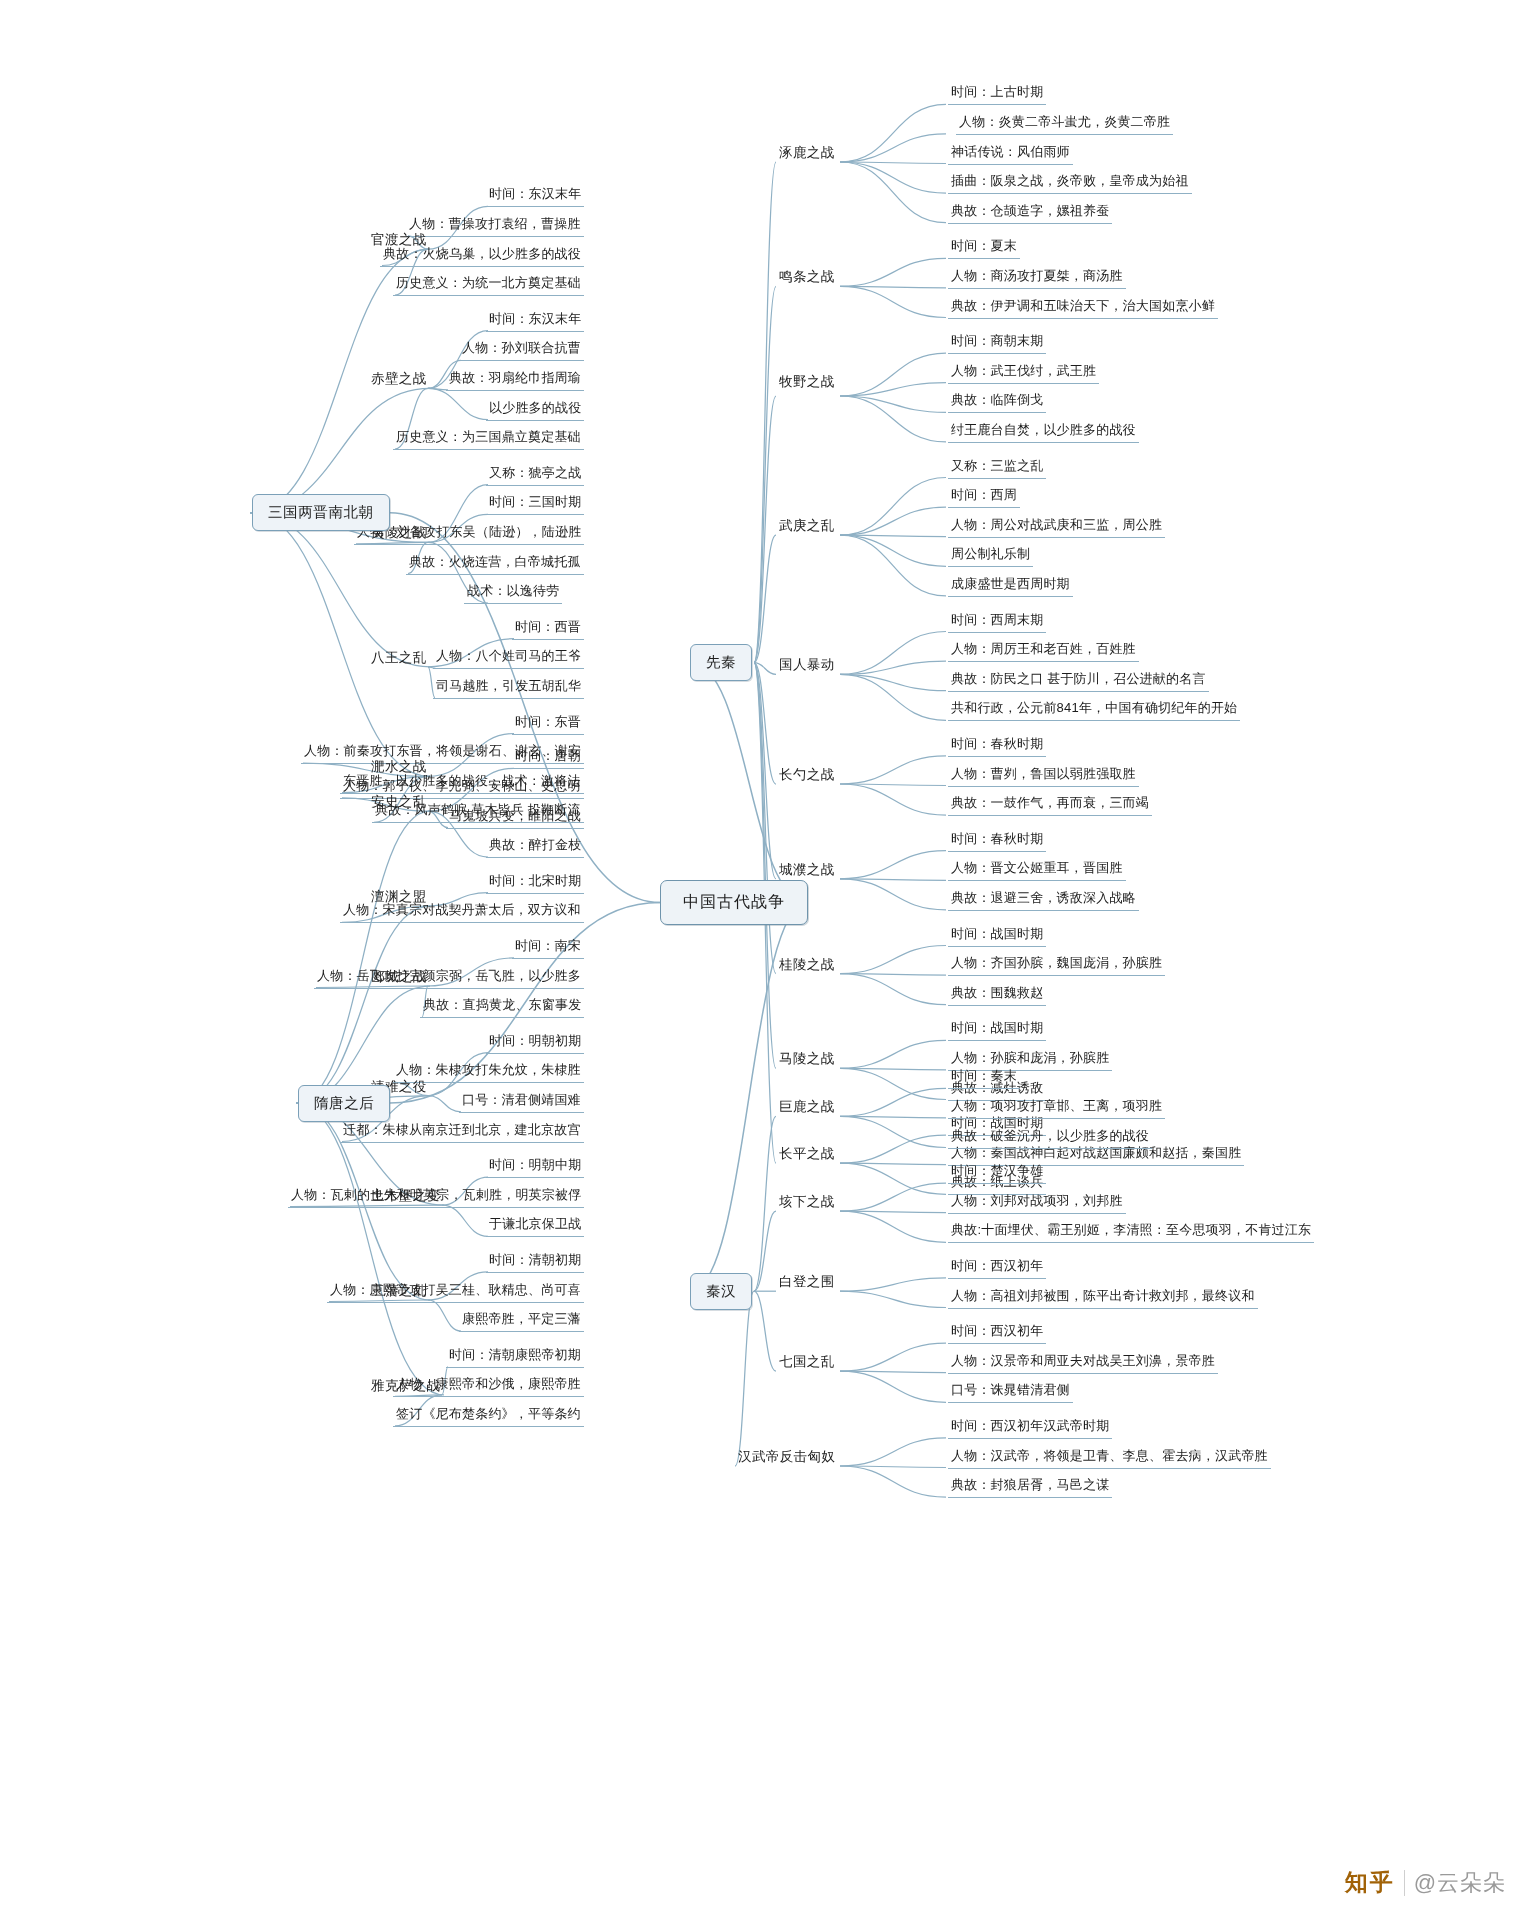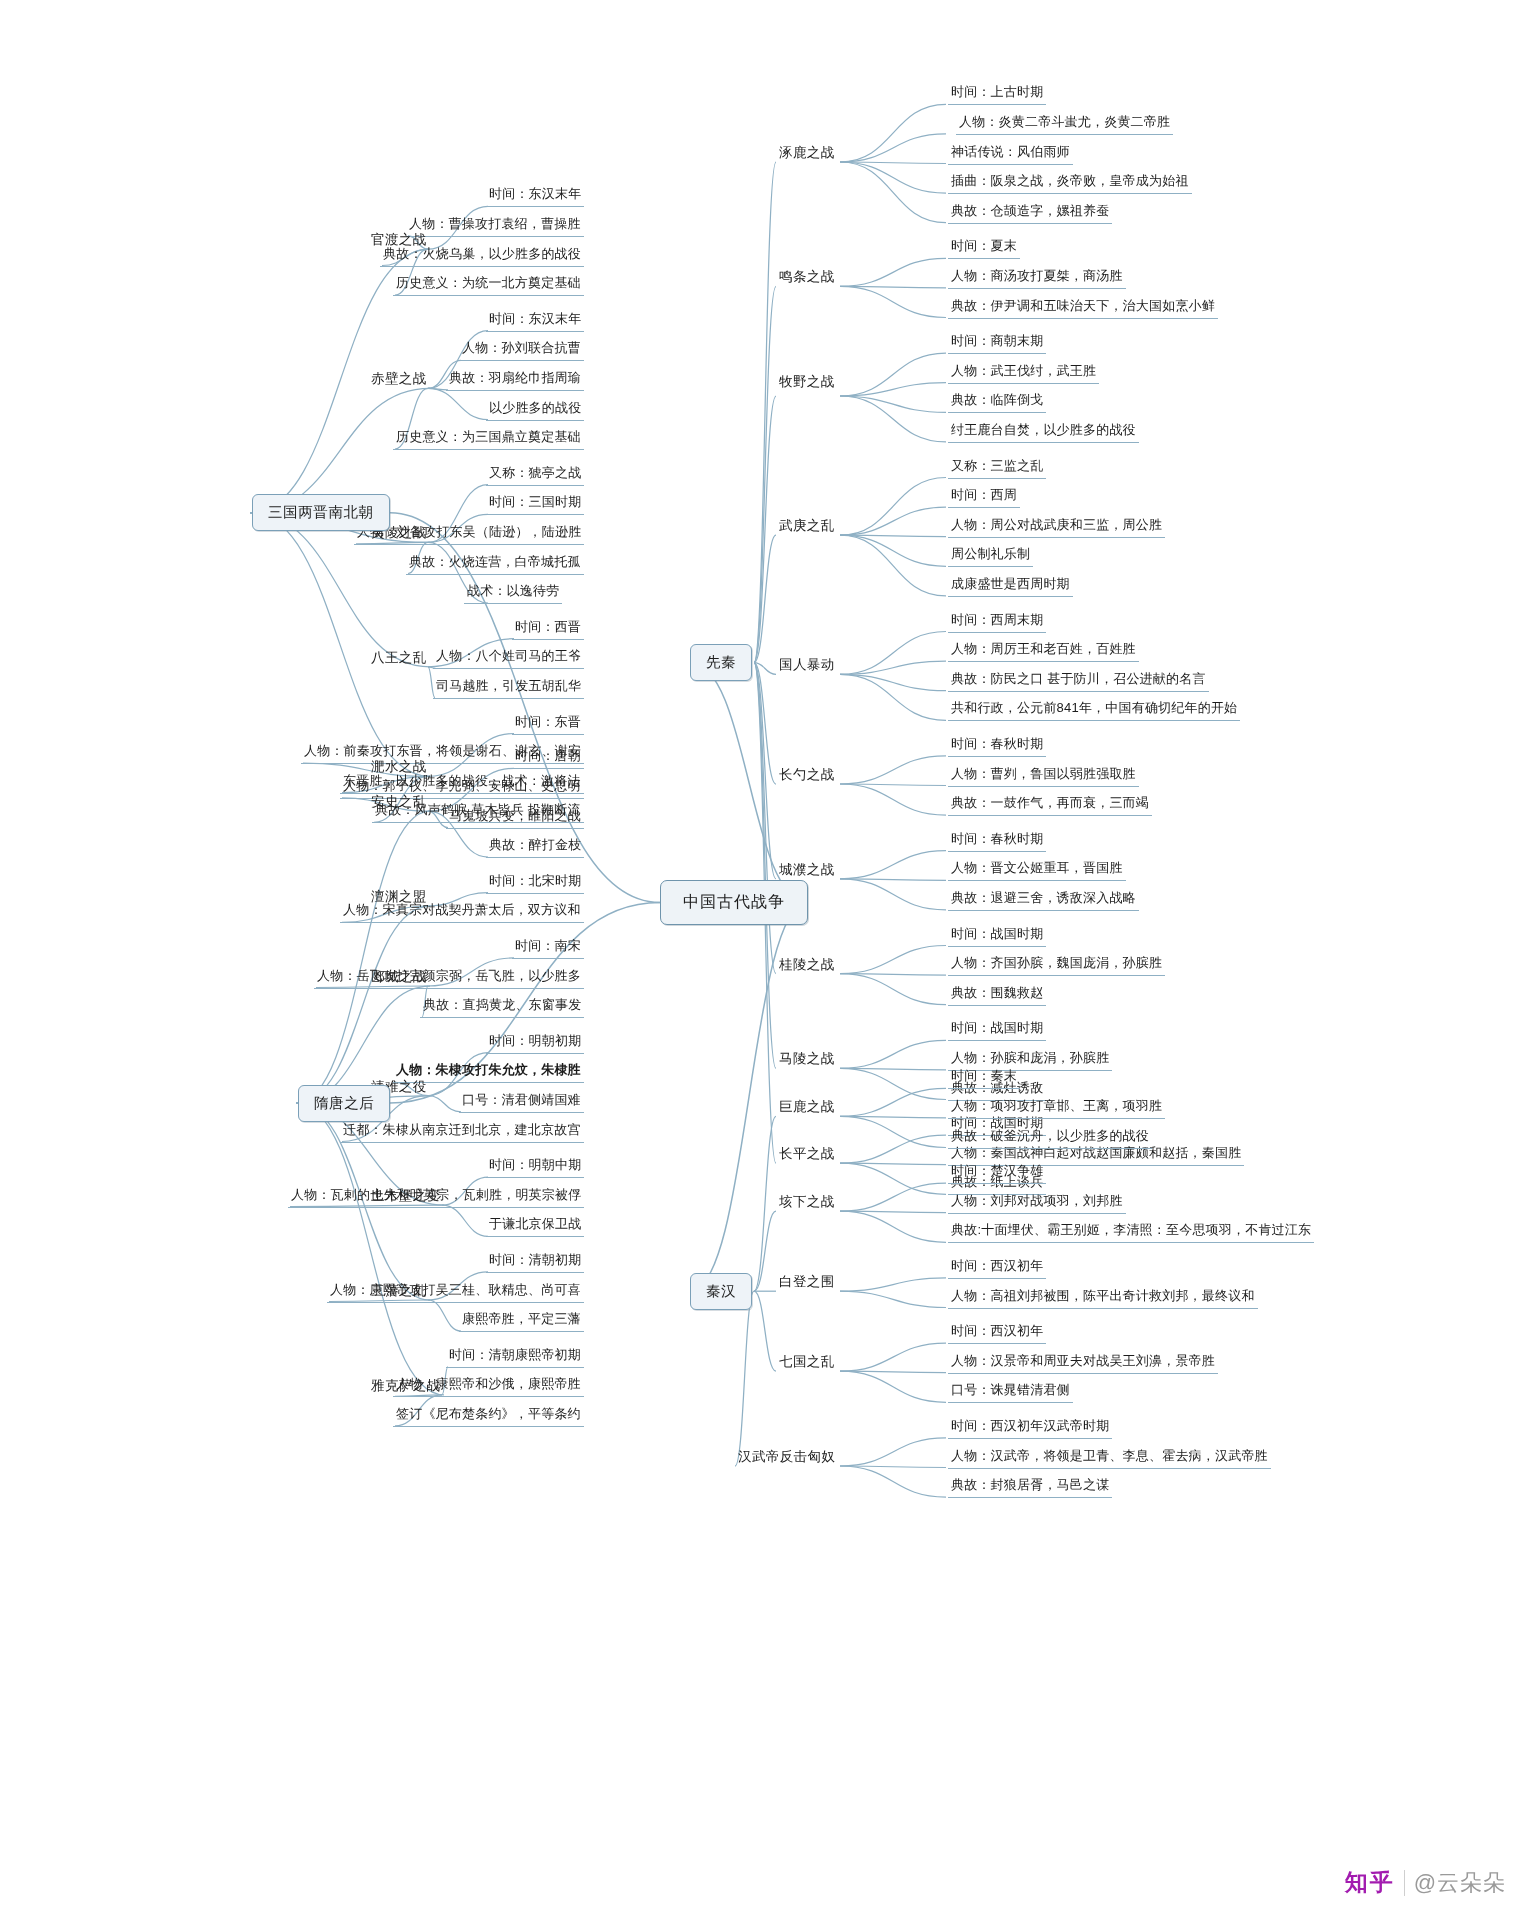--- a/index.html
+++ b/index.html
@@ -53,21 +53,21 @@
   .leaf.left{text-align:right;}
 
   
   #watermark{
     position:absolute;
     right:26px;bottom:22px;
     display:flex;align-items:center;gap:9px;
     color:#9a9a9a;font-size:22px;letter-spacing:1px;
   }
   #watermark .zh-logo{
-    font-size:23px;color:#a21caf;font-weight:bold;letter-spacing:2px;
+    font-size:23px;color:#a16207;font-weight:bold;letter-spacing:2px;
   }
   #watermark .sep{
     width:1px;height:26px;background:#cfcfcf;display:inline-block;
   }
 </style>
 </head>
 <body>
 
 <div id="canvas">
   <svg class="links" id="links">
@@ -297,21 +297,21 @@
       <div class="node leaf left" style="left: 486px; top: 835.1px;">典故：醉打金枝</div>
       <div class="node war" style="left: 368px; top: 792.2px;">安史之乱</div>
       <div class="node leaf left" style="left: 486px; top: 870.7px;">时间：北宋时期</div>
       <div class="node leaf left" style="left: 340px; top: 900.3px;">人物：宋真宗对战契丹萧太后，双方议和</div>
       <div class="node war" style="left: 368px; top: 887px;">澶渊之盟</div>
       <div class="node leaf left" style="left: 512px; top: 935.9px;">时间：南宋</div>
       <div class="node leaf left" style="left: 314px; top: 965.5px;">人物：岳飞攻打完颜宗弼，岳飞胜，以少胜多</div>
       <div class="node leaf left" style="left: 420px; top: 995.1px;">典故：直捣黄龙、东窗事发</div>
       <div class="node war" style="left: 368px; top: 967px;">郾城之战</div>
       <div class="node leaf left" style="left: 486px; top: 1030.7px;">时间：明朝初期</div>
-      <div class="node leaf left" style="left: 393px; top: 1060.3px; font-weight: bold;">人物：朱棣攻打朱允炆，朱棣胜</div>
+      <div class="node leaf left" style="left: 393px; top: 1060.3px;">人物：朱棣攻打朱允炆，朱棣胜</div>
       <div class="node leaf left" style="left: 459px; top: 1089.9px;">口号：清君侧靖国难</div>
       <div class="node leaf left" style="left: 340px; top: 1119.5px;">迁都：朱棣从南京迁到北京，建北京故宫</div>
       <div class="node war" style="left: 368px; top: 1076.6px;">靖难之役</div>
       <div class="node leaf left" style="left: 486px; top: 1155.1px;">时间：明朝中期</div>
       <div class="node leaf left" style="left: 288px; top: 1184.7px;">人物：瓦剌的也先和明英宗，瓦剌胜，明英宗被俘</div>
       <div class="node leaf left" style="left: 486px; top: 1214.3px;">于谦北京保卫战</div>
       <div class="node war" style="left: 368px; top: 1186.2px;">土木堡之变</div>
       <div class="node leaf left" style="left: 486px; top: 1249.9px;">时间：清朝初期</div>
       <div class="node leaf left" style="left: 327px; top: 1279.5px;">人物：康熙帝攻打吴三桂、耿精忠、尚可喜</div>
       <div class="node leaf left" style="left: 459px; top: 1309.1px;">康熙帝胜，平定三藩</div>

